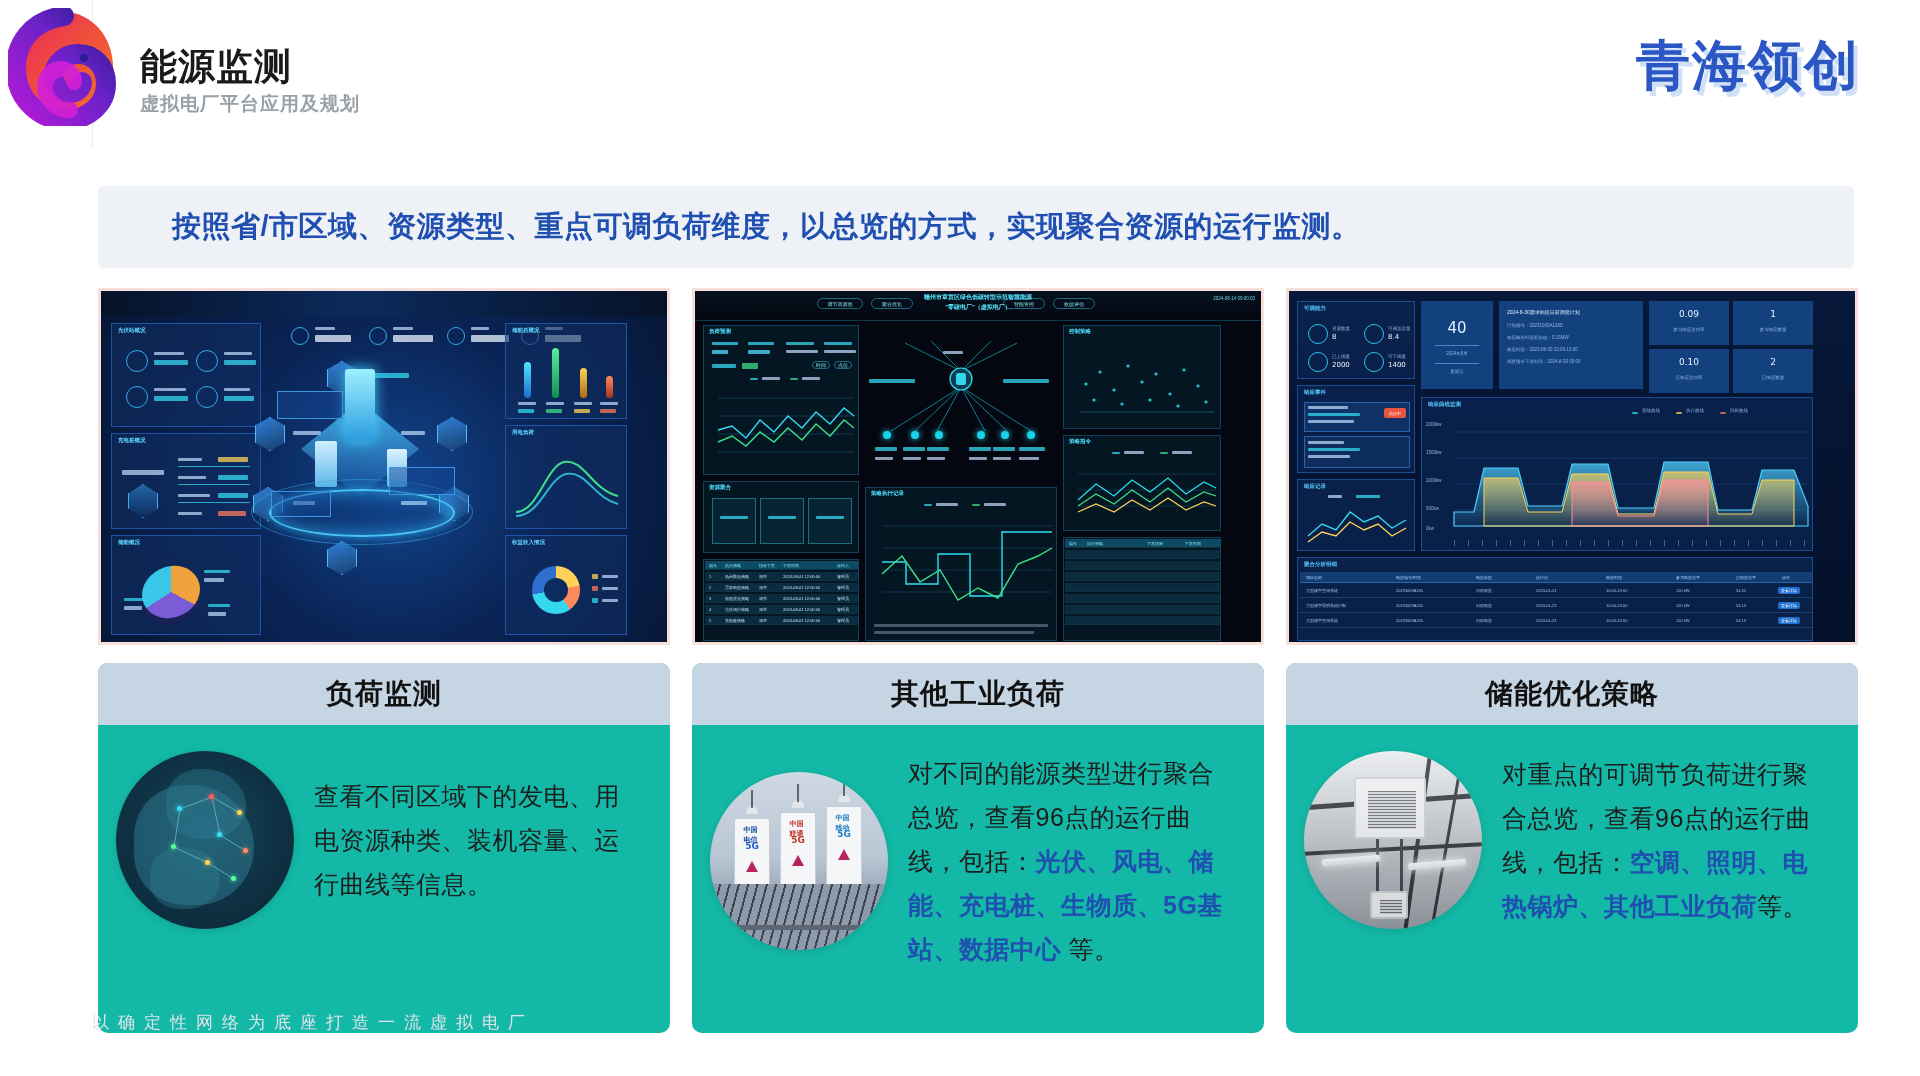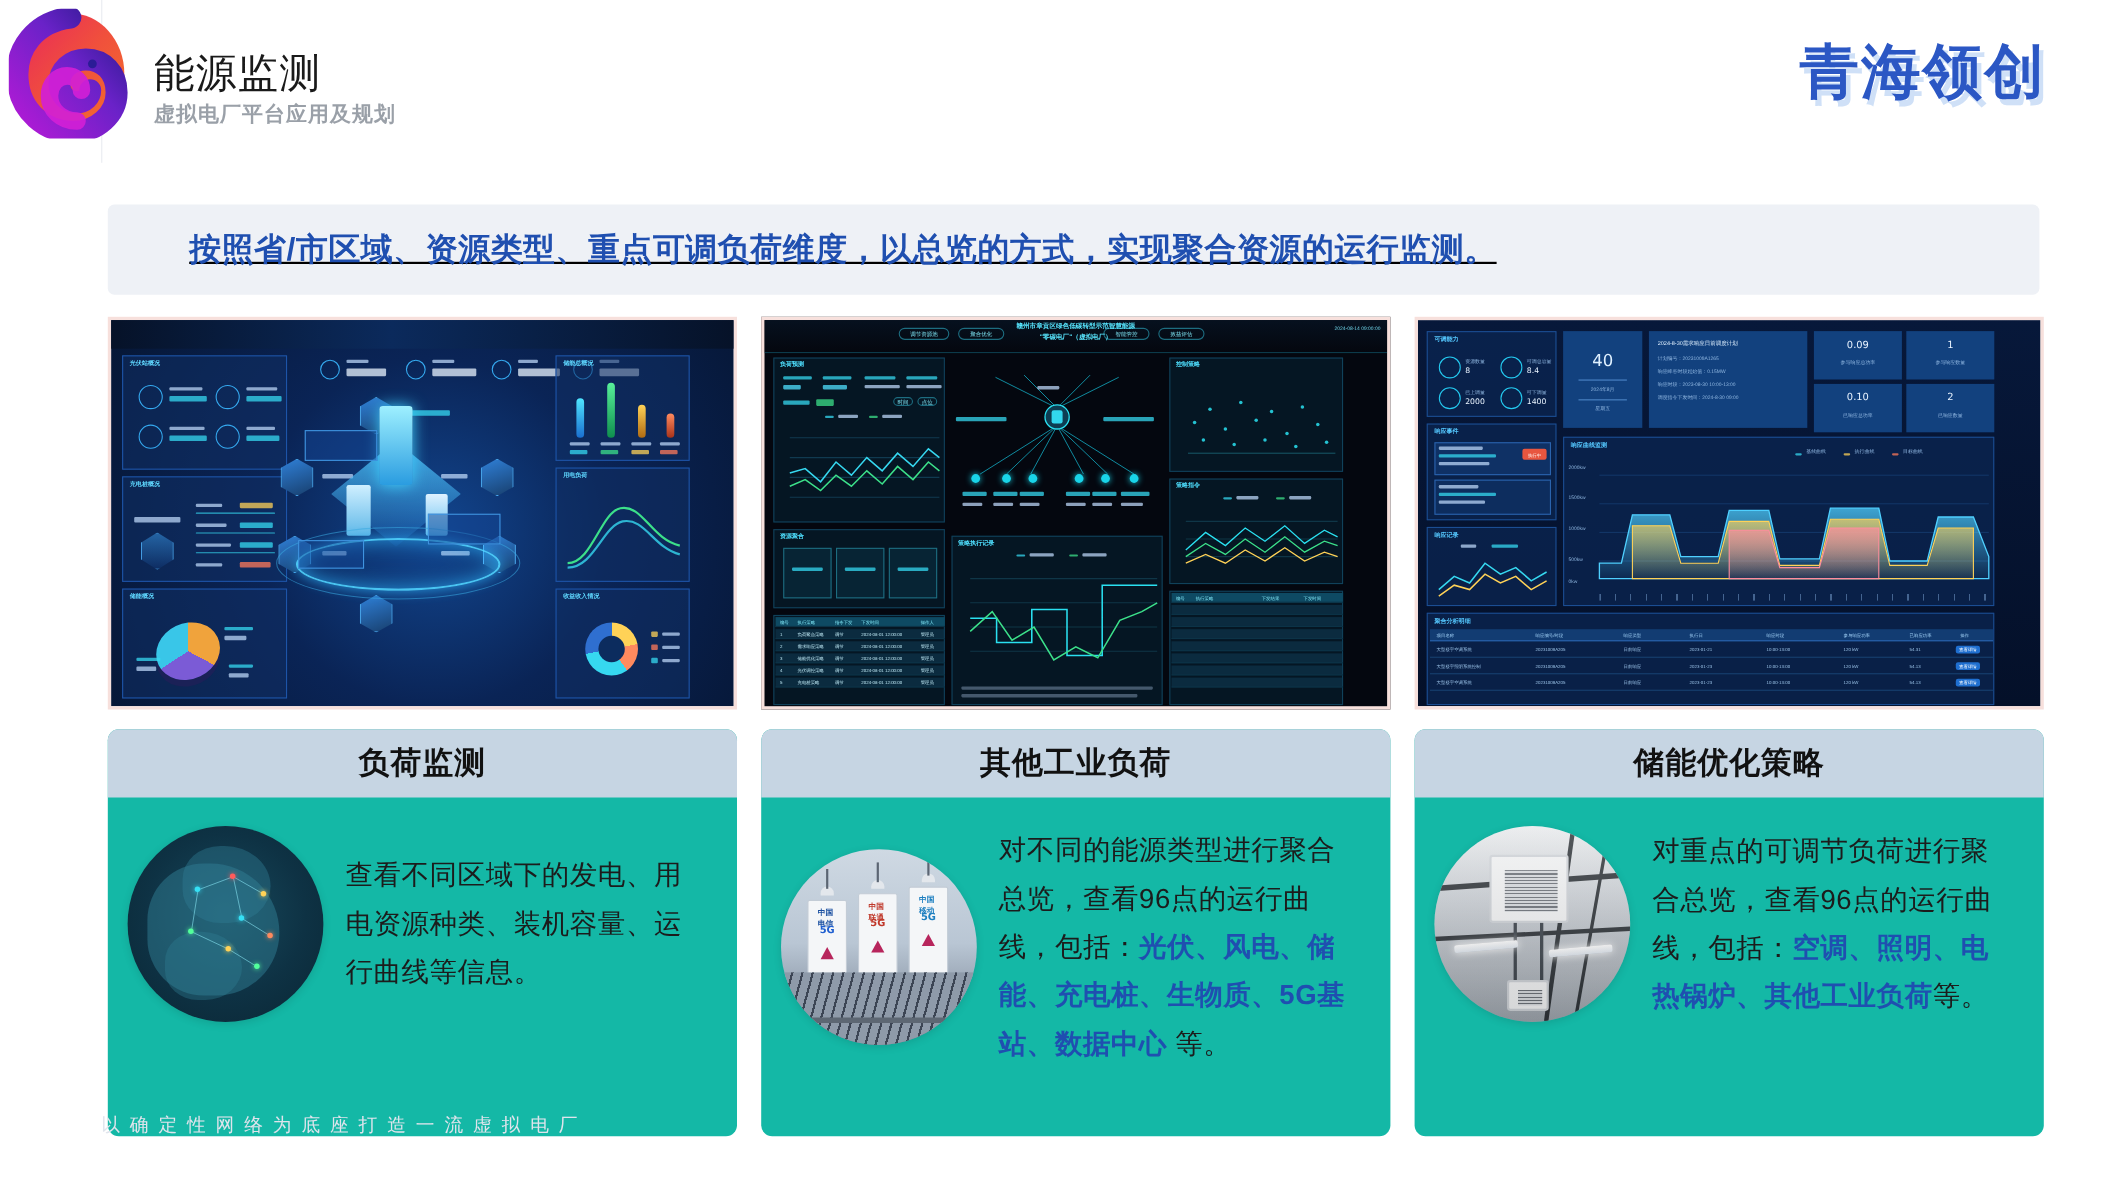--- a/index.html
+++ b/index.html
@@ -8,28 +8,28 @@
     font-family: "Liberation Sans", "DejaVu Sans", sans-serif;
     background: #ffffff; overflow: hidden;
   }
   .slide { position: relative; width: 1920px; height: 1076px; background:#fff; }
 
   
   .header { position:absolute; left:0; top:0; width:1920px; height:148px; background:#fff; }
   .hdr-rule { position:absolute; left:92px; top:0; width:1px; height:148px; background:#e9ebf0; }
   .logo-wrap { position:absolute; left:8px; top:8px; width:112px; height:118px; }
   .logo-wrap svg { display:block; }
-  .hdr-title { position:absolute; left:140px; top:42px; font-size:37px; font-weight:normal; color:#1a1a1a; letter-spacing:1px; }
+  .hdr-title { position:absolute; left:140px; top:42px; font-size:37px; font-weight:bold; color:#1a1a1a; letter-spacing:1px; }
   .hdr-sub { position:absolute; left:140px; top:91px; font-size:19px; font-weight:bold; color:#9aa0a8; letter-spacing:1px; }
   .brand { position:absolute; right:60px; top:30px; font-size:54px; font-weight:bold; color:#2b57c4;
            letter-spacing:2px; text-shadow: 4px 5px 0 #cfe0f7; font-family:"DejaVu Sans", sans-serif; }
 
   
   .banner { position:absolute; left:98px; top:186px; width:1756px; height:82px;
-            background:#eef1f6; border-radius:6px; display:flex; align-items:center;text-decoration:underline; }
+            background:#eef1f6; border-radius:6px; display:flex; align-items:center; }
   .banner-text { margin-left:74px; font-size:29px; font-weight:bold; color:#1f4fb0; letter-spacing:0.5px; }
 
   
   .shots { position:absolute; left:98px; top:288px; width:1760px; height:357px; display:flex; gap:22px; }
   .shot { position:relative; flex:1; border:3px solid #f7e0dc; background:#071a3a; overflow:hidden; }
 
   
   .panel { position:absolute; background:rgba(16,48,100,.55); border:1px solid #1d54a8; }
   .panel-ttl { position:absolute; left:6px; top:3px; font-size:5.5px; color:#5fd8ff; font-weight:bold; }
   .blur-line { position:absolute; background:#3f7fd0; opacity:.75; height:2px; border-radius:1px; }

